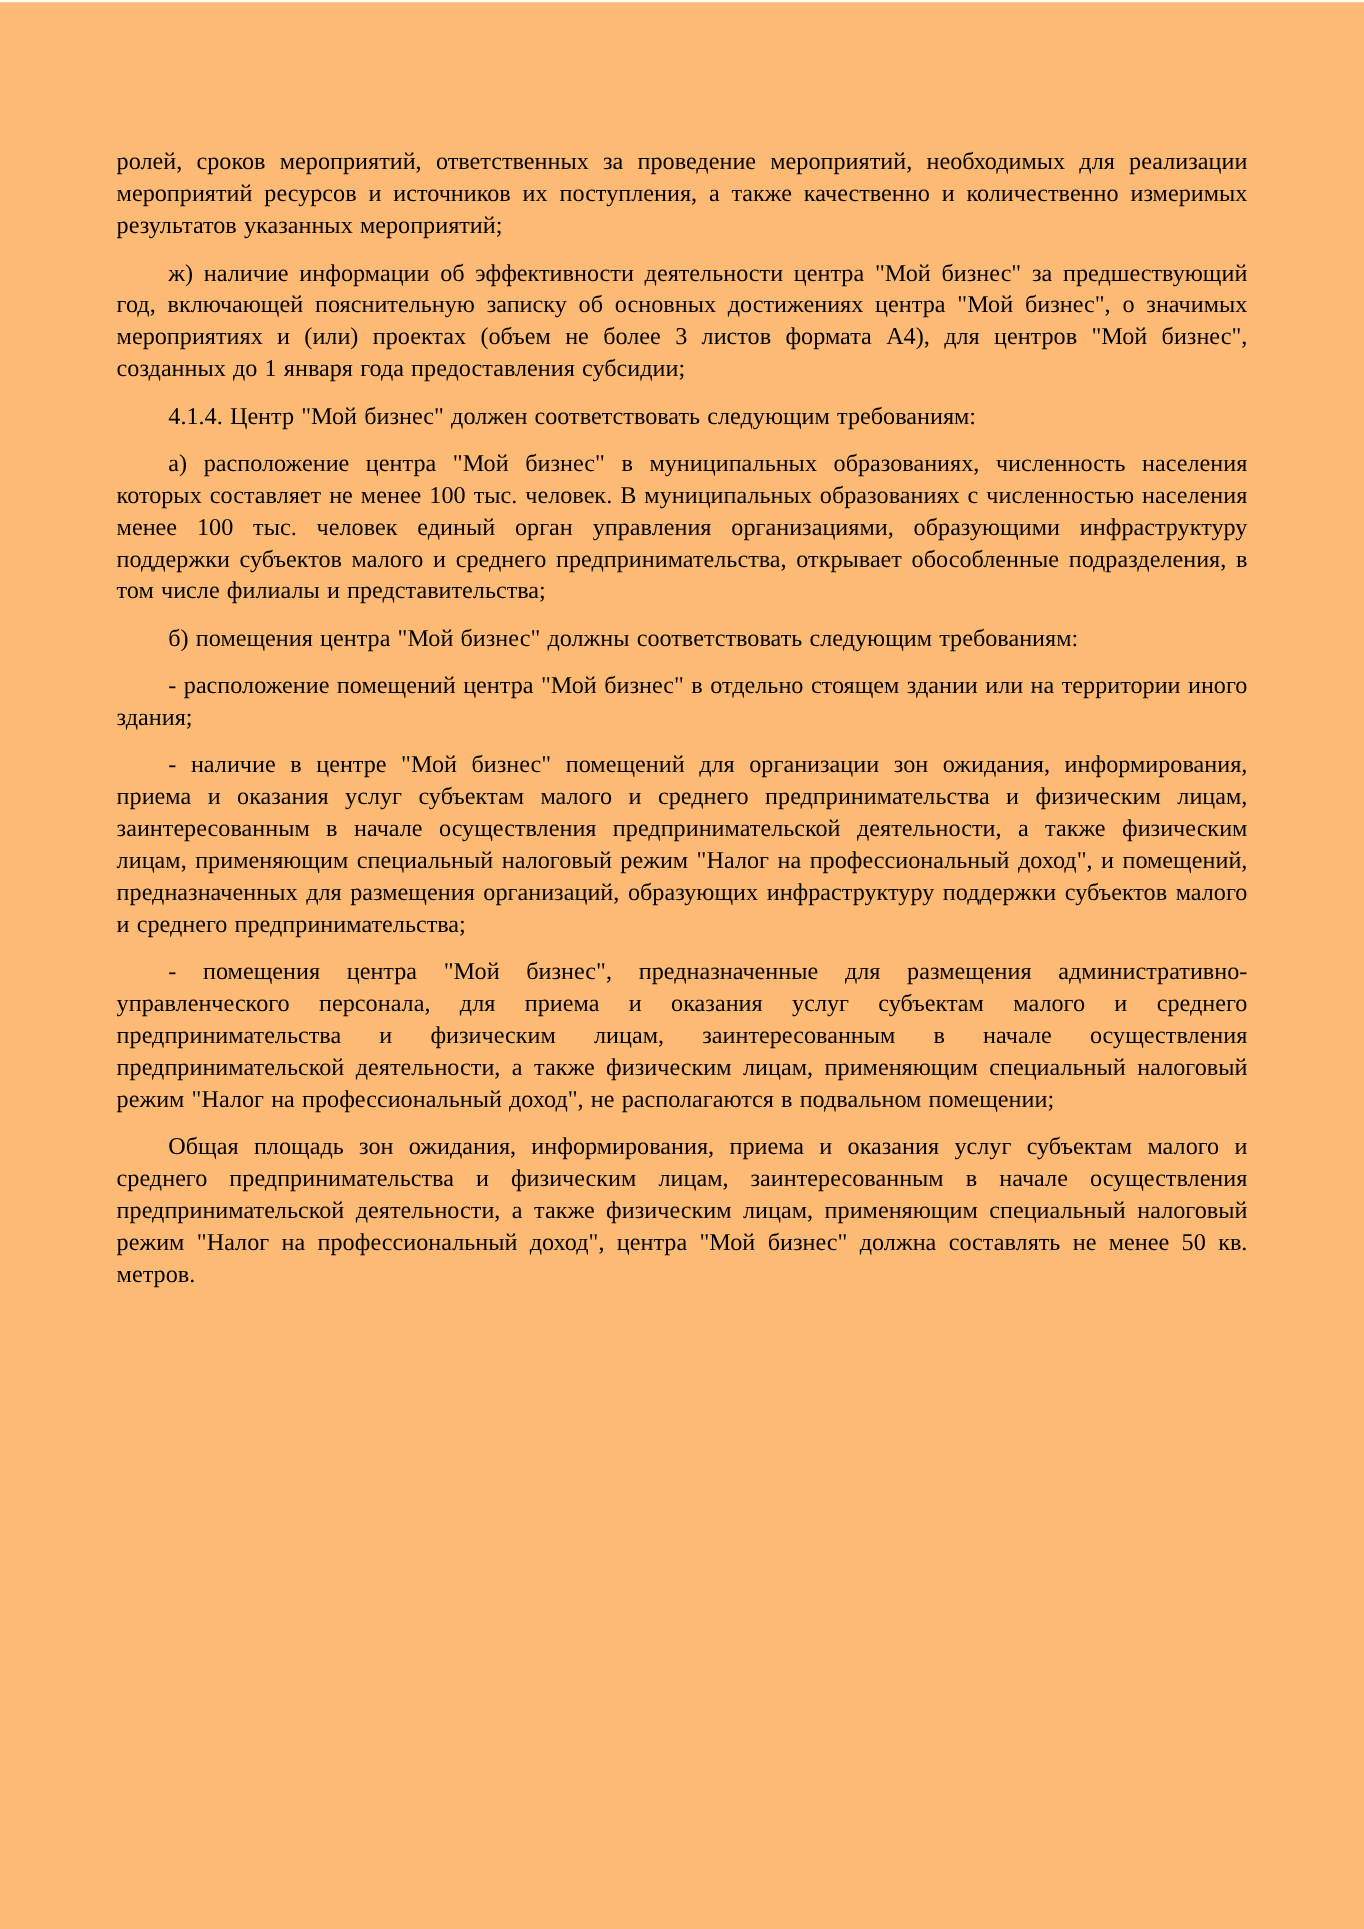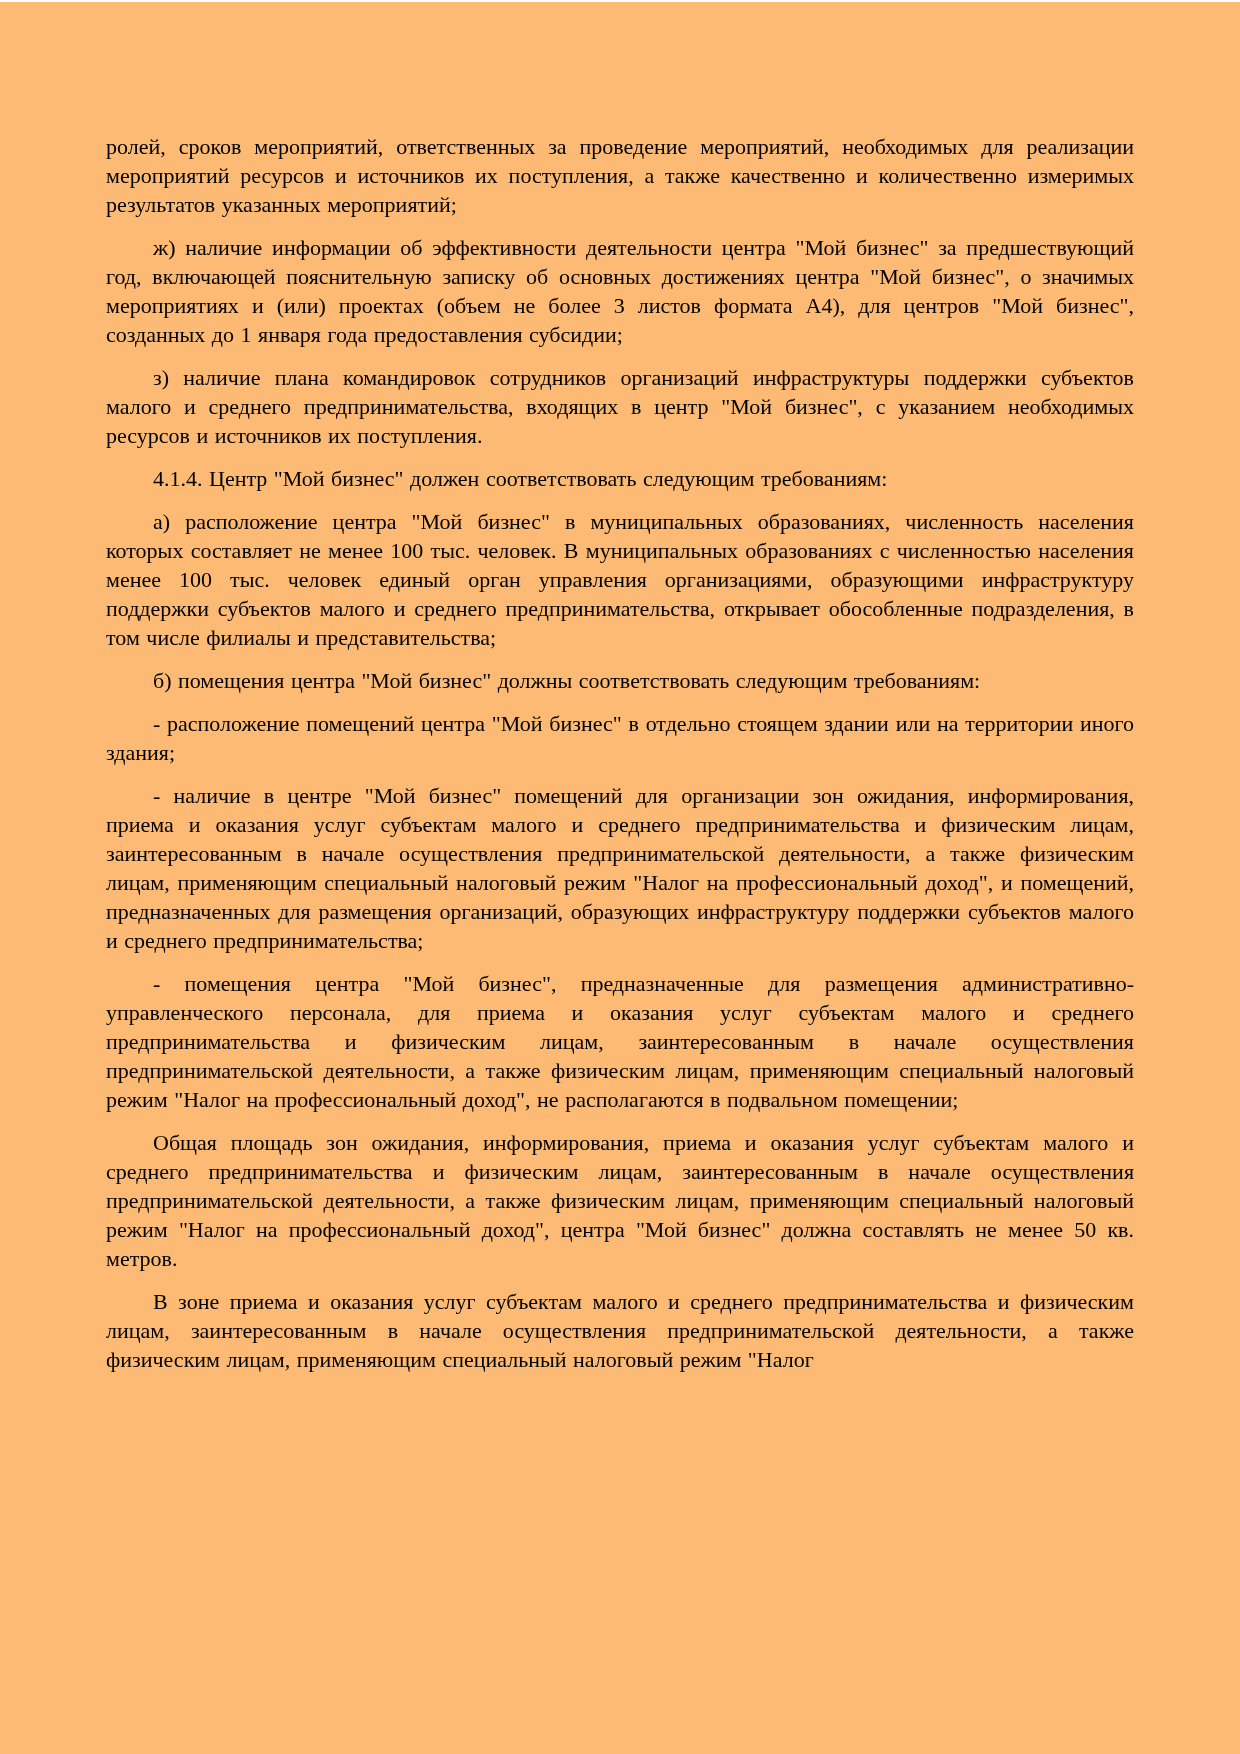--- a/index.html
+++ b/index.html
@@ -30,22 +30,20 @@
     .para.no-indent {
       text-indent: 0;
     }
   </style>
 </head>
 <body>
 
 <div class="page">
   <p class="para no-indent">ролей, сроков мероприятий, ответственных за проведение мероприятий, необходимых для реализации мероприятий ресурсов и источников их поступления, а также качественно и количественно измеримых результатов указанных мероприятий;</p>
   <p class="para">ж) наличие информации об эффективности деятельности центра "Мой бизнес" за предшествующий год, включающей пояснительную записку об основных достижениях центра "Мой бизнес", о значимых мероприятиях и (или) проектах (объем не более 3 листов формата А4), для центров "Мой бизнес", созданных до 1 января года предоставления субсидии;</p>
-  <p class="para">з) наличие плана командировок сотрудников организаций инфраструктуры поддержки субъектов малого и среднего предпринимательства, входящих в центр "Мой бизнес", с указанием необходимых ресурсов и источников их поступления.</p>
   <p class="para">4.1.4. Центр "Мой бизнес" должен соответствовать следующим требованиям:</p>
   <p class="para">а) расположение центра "Мой бизнес" в муниципальных образованиях, численность населения которых составляет не менее 100 тыс. человек. В муниципальных образованиях с численностью населения менее 100 тыс. человек единый орган управления организациями, образующими инфраструктуру поддержки субъектов малого и среднего предпринимательства, открывает обособленные подразделения, в том числе филиалы и представительства;</p>
   <p class="para">б) помещения центра "Мой бизнес" должны соответствовать следующим требованиям:</p>
   <p class="para">- расположение помещений центра "Мой бизнес" в отдельно стоящем здании или на территории иного здания;</p>
   <p class="para">- наличие в центре "Мой бизнес" помещений для организации зон ожидания, информирования, приема и оказания услуг субъектам малого и среднего предпринимательства и физическим лицам, заинтересованным в начале осуществления предпринимательской деятельности, а также физическим лицам, применяющим специальный налоговый режим "Налог на профессиональный доход", и помещений, предназначенных для размещения организаций, образующих инфраструктуру поддержки субъектов малого и среднего предпринимательства;</p>
   <p class="para">- помещения центра "Мой бизнес", предназначенные для размещения административно-управленческого персонала, для приема и оказания услуг субъектам малого и среднего предпринимательства и физическим лицам, заинтересованным в начале осуществления предпринимательской деятельности, а также физическим лицам, применяющим специальный налоговый режим "Налог на профессиональный доход", не располагаются в подвальном помещении;</p>
   <p class="para">Общая площадь зон ожидания, информирования, приема и оказания услуг субъектам малого и среднего предпринимательства и физическим лицам, заинтересованным в начале осуществления предпринимательской деятельности, а также физическим лицам, применяющим специальный налоговый режим "Налог на профессиональный доход", центра "Мой бизнес" должна составлять не менее 50 кв. метров.</p>
-  <p class="para">В зоне приема и оказания услуг субъектам малого и среднего предпринимательства и физическим лицам, заинтересованным в начале осуществления предпринимательской деятельности, а также физическим лицам, применяющим специальный налоговый режим "Налог</p>
 </div>
 
 </body></html>

